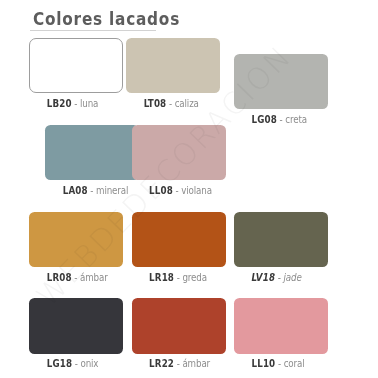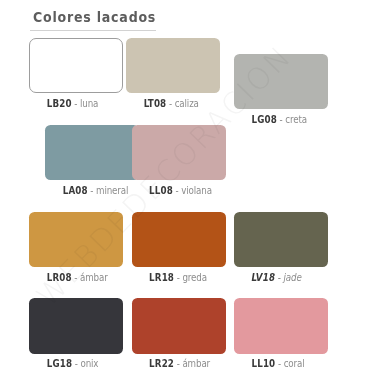--- a/index.html
+++ b/index.html
@@ -1,20 +1,20 @@
 <!DOCTYPE html>
 <html><head>
 <meta charset="utf-8">
 <style>
   html,body{margin:0;padding:0;}
   body{width:378px;height:378px;background:#ffffff;overflow:hidden;
        font-family:"DejaVu Sans",sans-serif;position:relative;}
   .page{position:absolute;left:0;top:0;width:378px;height:378px;}
 
-  .title{position:absolute;left:33px;top:9.2px;font-size:14px;font-weight:bold;
+  .title{position:absolute;left:33px;top:9.2px;font-size:17px;font-weight:bold;
          font-family:"DejaVu Sans Condensed","DejaVu Sans",sans-serif;
          color:#5d5d5d;letter-spacing:0.78px;white-space:nowrap;}
   .rule{position:absolute;left:30.2px;top:29.6px;width:125.8px;height:1.2px;
         background:#d2d2d2;}
 
   .grid{position:absolute;left:29.3px;top:38.2px;width:320px;height:330px;}
   .cell{position:absolute;width:94px;height:82px;}
   .sw{width:94px;height:55.3px;border-radius:5.5px;box-sizing:border-box;}
   .sw.outlined{border:1px solid #9d9d9d;border-radius:7px;}
   .lab{position:absolute;left:5.4px;top:60px;font-size:9.7px;white-space:nowrap;

